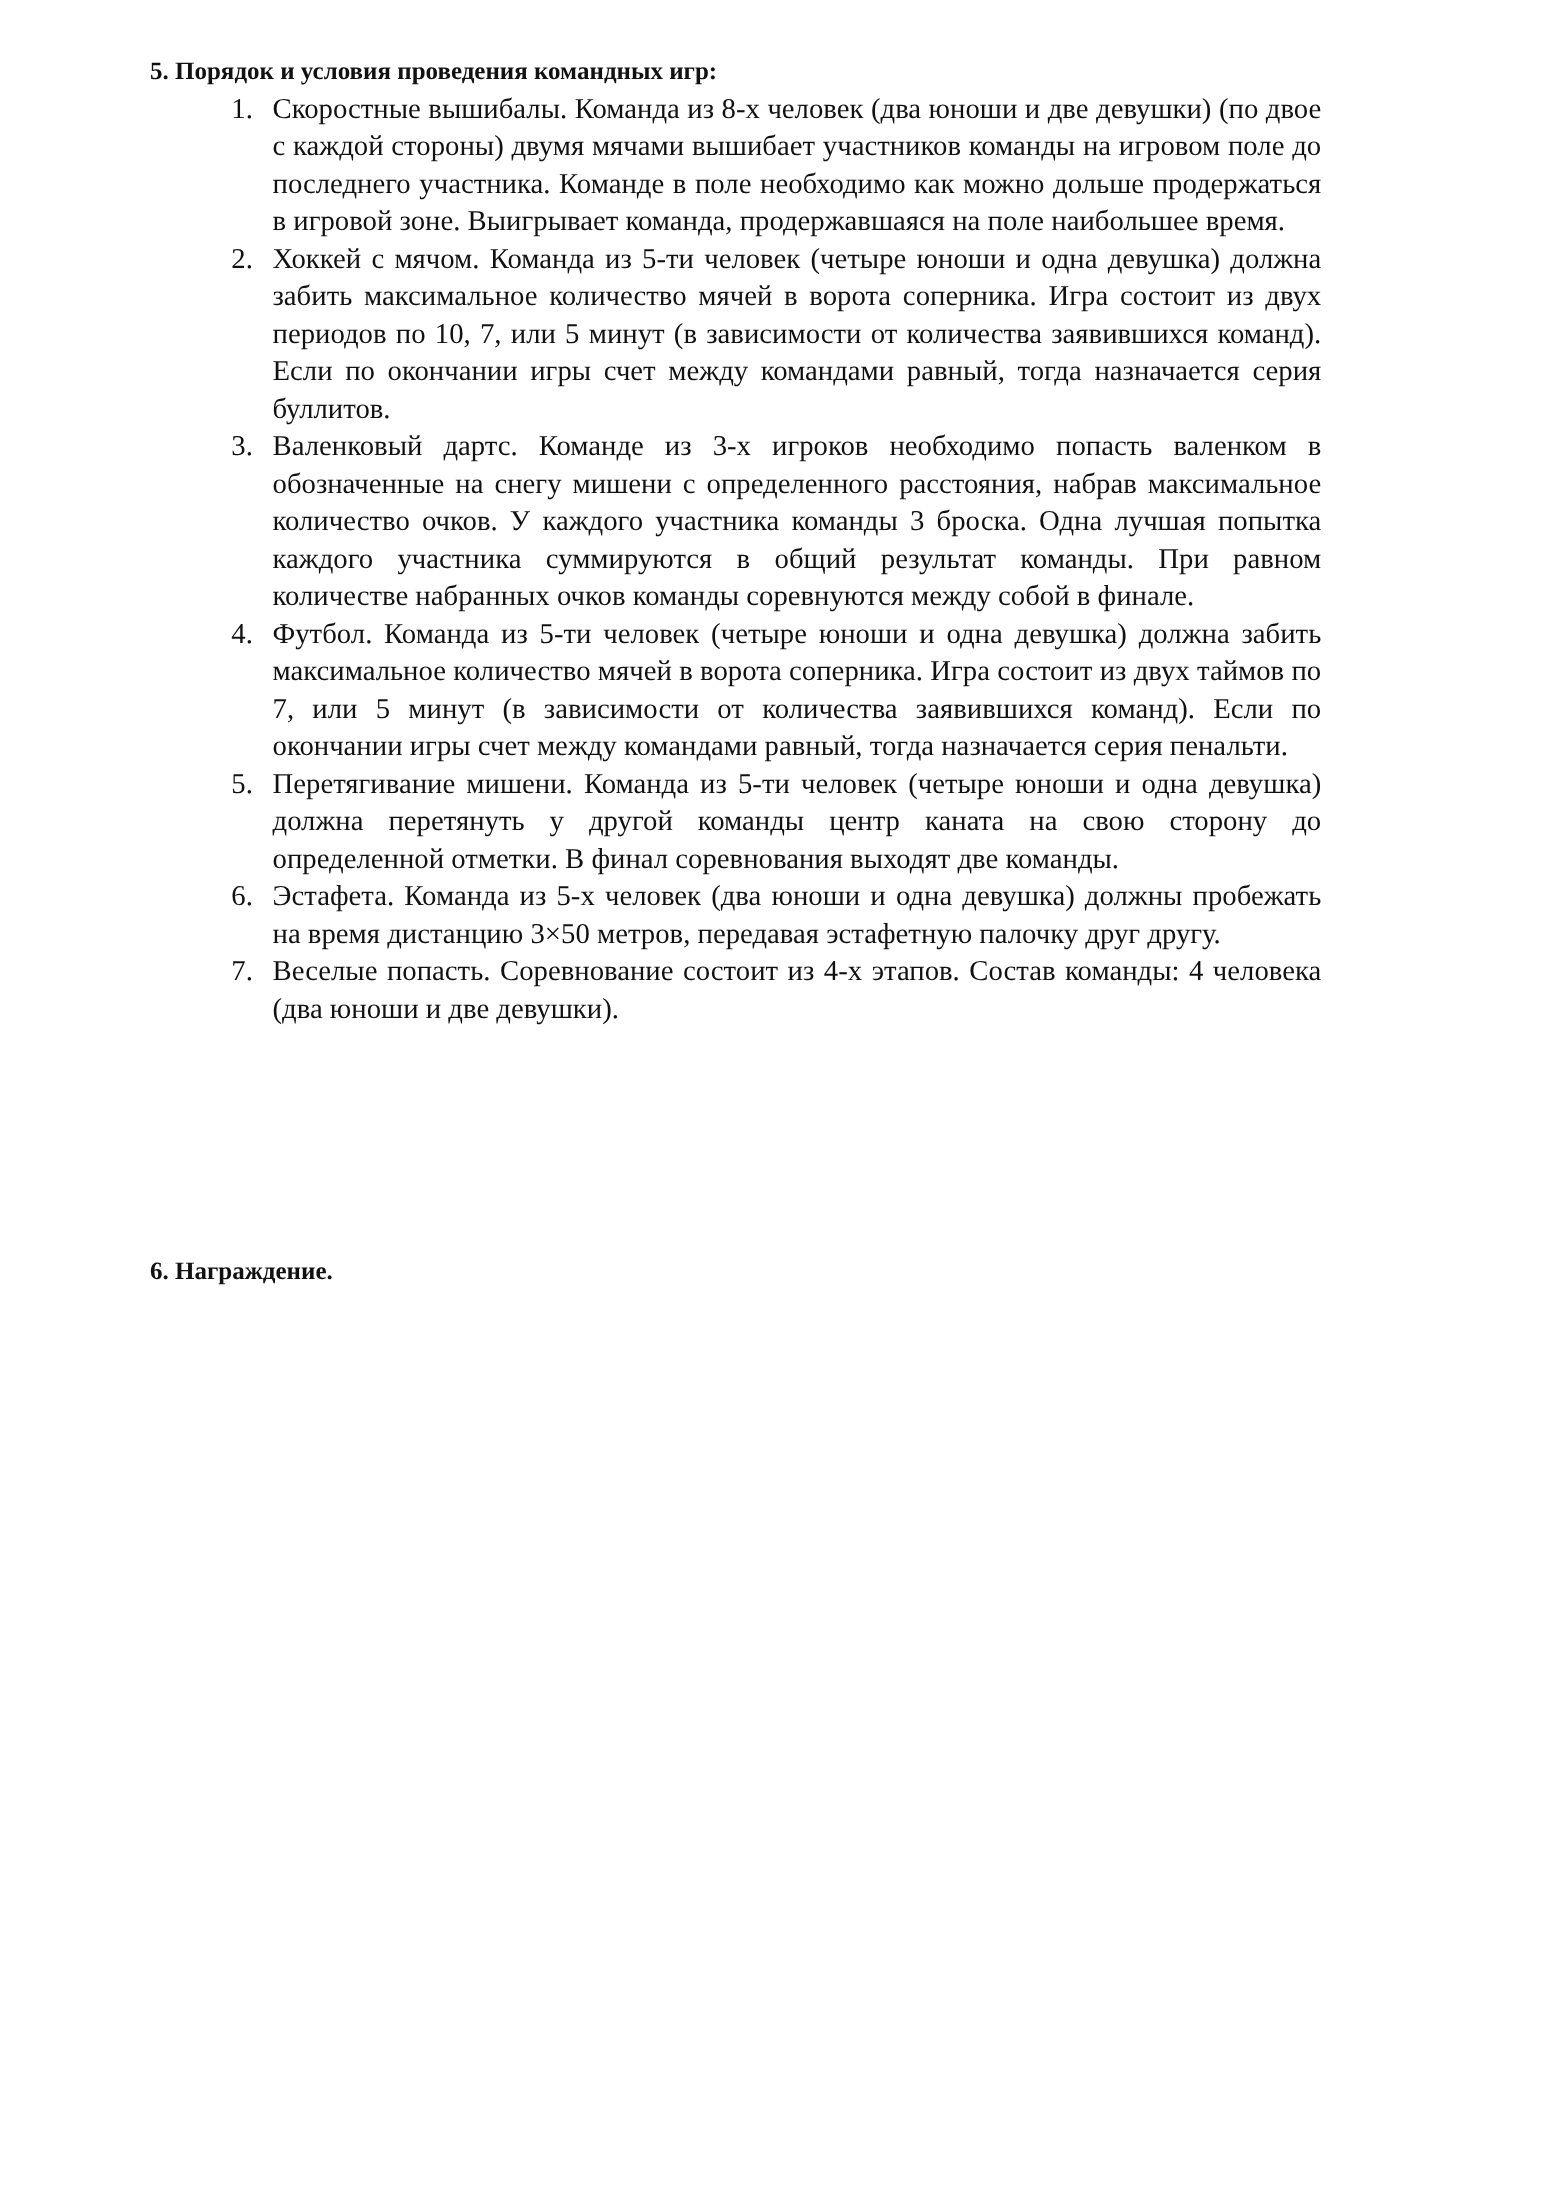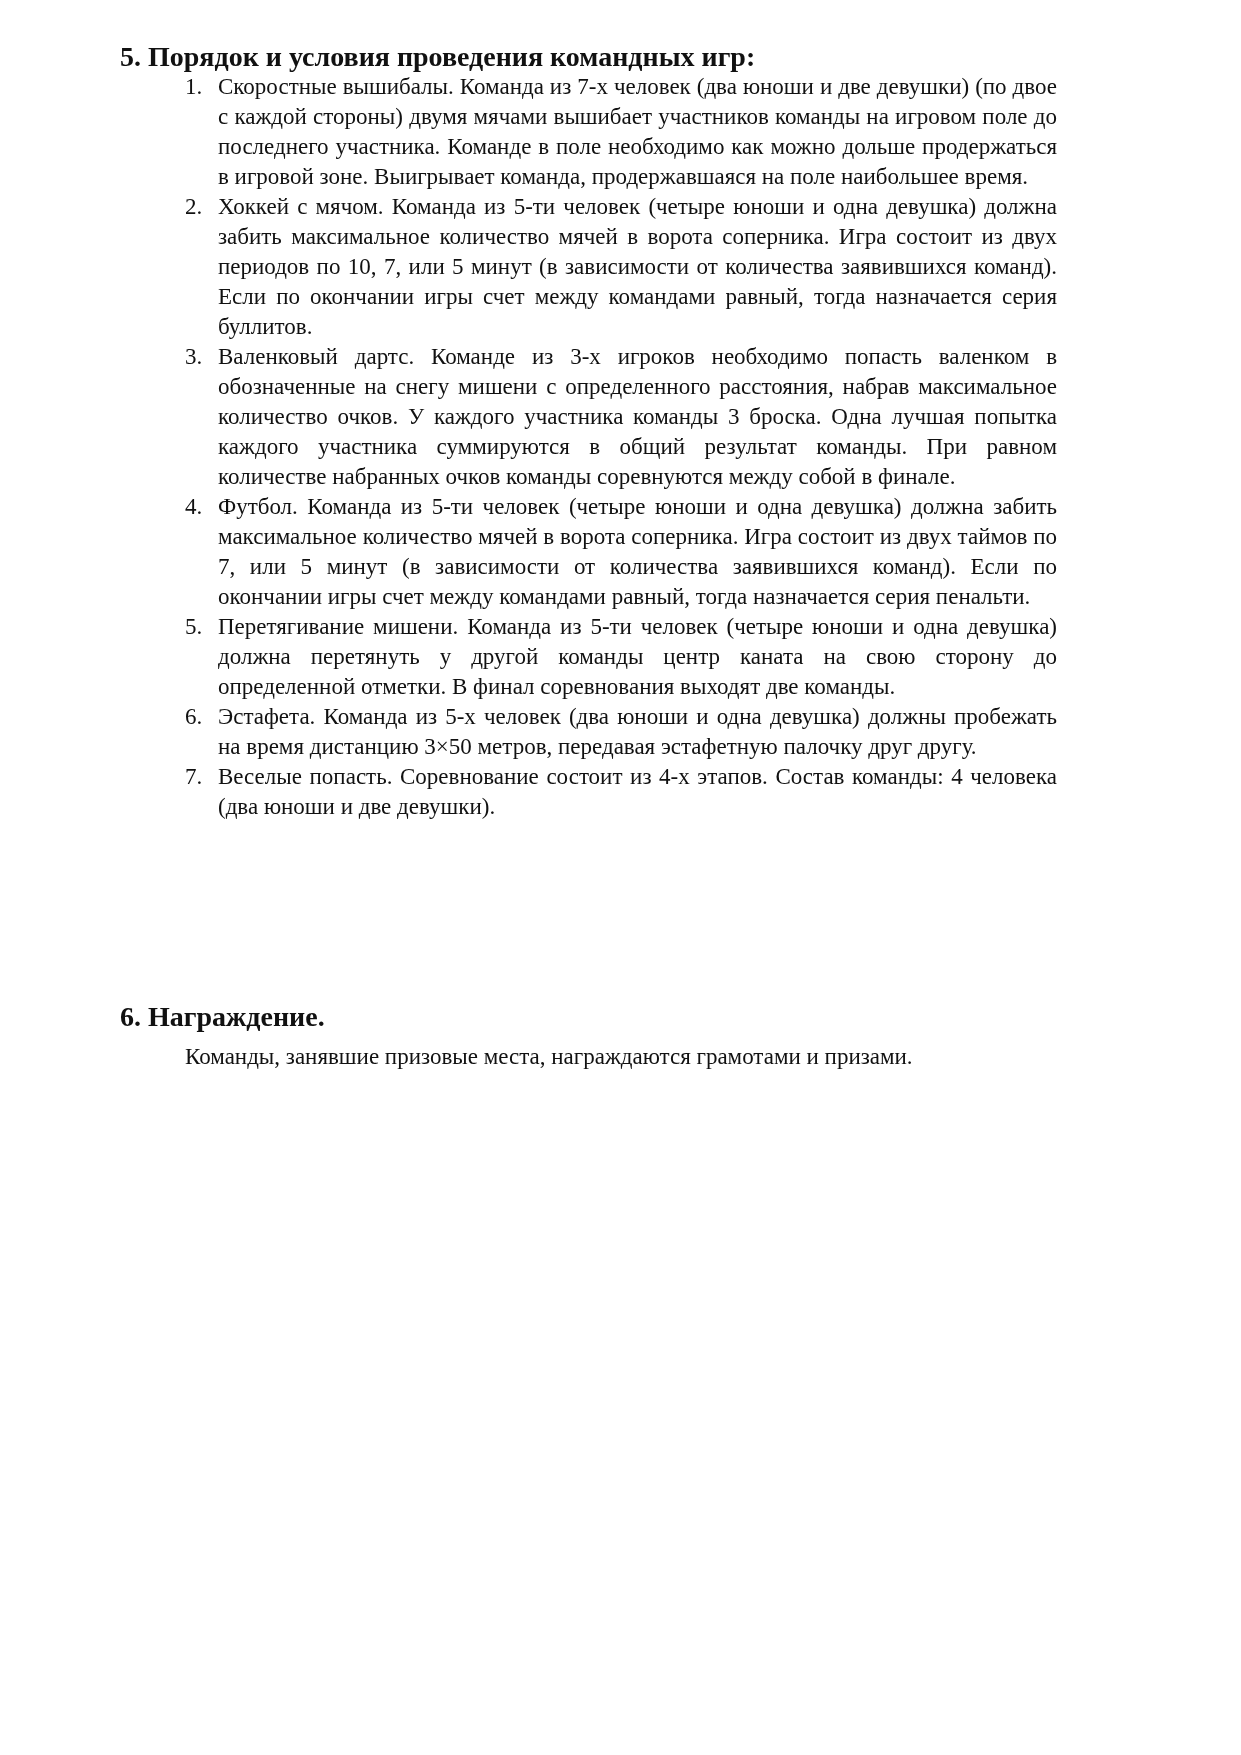--- a/index.html
+++ b/index.html
@@ -1,36 +1,36 @@
 <!DOCTYPE html>
 <html><head>
 <meta charset="utf-8">
 <style>
   html, body { margin: 0; padding: 0; background: #ffffff; }
   body { width: 1241px; height: 1755px; position: relative; overflow: hidden;
          font-family: "Liberation Serif", "DejaVu Serif", serif; color: #111; }
   .page { position: absolute; left: 0; top: 0; width: 1241px; height: 1755px; }
-  .h { position: absolute; left: 120px; font-weight: bold; font-size: 28px; line-height: 30px; margin: 0; }
+  .h { position: absolute; left: 120px; font-weight: bold; font-size: 20px; line-height: 30px; margin: 0; }
   .h1 { top: 42px; }
   .list { position: absolute; left: 185px; top: 72px; width: 872px; margin: 0; padding: 0; list-style: none; }
   .item { position: relative; padding-left: 33px; font-size: 23px; line-height: 30px; text-align: justify; }
   .num { position: absolute; left: 0; top: 0; }
   .title { font-weight: normal; }
   .h2 { top: 1002px; }
   .para { position: absolute; left: 185px; top: 1042px; font-size: 23px; line-height: 30px; margin: 0; }
 </style>
 </head>
 <body>
 
 <div class="page">
   <p class="h h1">5. Порядок и условия проведения командных игр:</p>
 
   <ol class="list">
     <li class="item">
-      <span class="num">1.</span><span class="title">Скоростные вышибалы</span><span>. </span><span>Команда из 7-х человек (два юноши и две девушки) (по двое с каждой стороны) двумя мячами вышибает участников команды на игровом поле до последнего участника. Команде в поле необходимо как можно дольше продержаться в игровой зоне. Выигрывает команда, продержавшаяся на поле наибольшее время.</span>
+      <span class="num">1.</span><span class="title">Скоростные вышибалы</span><span>. </span><span>Команда из 8-х человек (два юноши и две девушки) (по двое с каждой стороны) двумя мячами вышибает участников команды на игровом поле до последнего участника. Команде в поле необходимо как можно дольше продержаться в игровой зоне. Выигрывает команда, продержавшаяся на поле наибольшее время.</span>
     </li>
     <li class="item">
       <span class="num">2.</span><span class="title">Хоккей с мячом</span><span>. </span><span>Команда из 5-ти человек (четыре юноши и одна девушка) должна забить максимальное количество мячей в ворота соперника. Игра состоит из двух периодов по 10, 7, или 5 минут (в зависимости от количества заявившихся команд). Если по окончании игры счет между командами равный, тогда назначается серия буллитов.</span>
     </li>
     <li class="item">
       <span class="num">3.</span><span class="title">Валенковый дартс</span><span>.  </span><span>Команде из 3-х игроков необходимо попасть валенком в обозначенные на снегу мишени с определенного расстояния, набрав максимальное количество очков. У каждого участника команды 3 броска. Одна лучшая попытка каждого участника суммируются в общий результат команды. При равном количестве набранных очков команды соревнуются между собой в финале.</span>
     </li>
     <li class="item">
       <span class="num">4.</span><span class="title">Футбол</span><span>.  </span><span>Команда из 5-ти человек (четыре юноши и одна девушка) должна забить максимальное количество мячей в ворота соперника. Игра состоит из двух таймов по 7, или 5 минут (в зависимости от количества заявившихся команд). Если по окончании игры счет между командами равный, тогда назначается серия пенальти.</span>
     </li>
@@ -39,14 +39,13 @@
     </li>
     <li class="item">
       <span class="num">6.</span><span class="title">Эстафета.</span><span> </span><span>Команда из 5-х человек (два юноши и одна девушка) должны пробежать на время дистанцию 3×50 метров, передавая эстафетную палочку друг другу.</span>
     </li>
     <li class="item">
       <span class="num">7.</span><span class="title">Веселые попасть.</span><span> </span><span>Соревнование состоит из 4-х этапов. Состав команды: 4 человека (два юноши и две девушки).</span>
     </li>
   </ol>
 
   <p class="h h2">6. Награждение.</p>
-  <p class="para">Команды, занявшие призовые места, награждаются грамотами и призами.</p>
 </div>
 
 </body></html>

